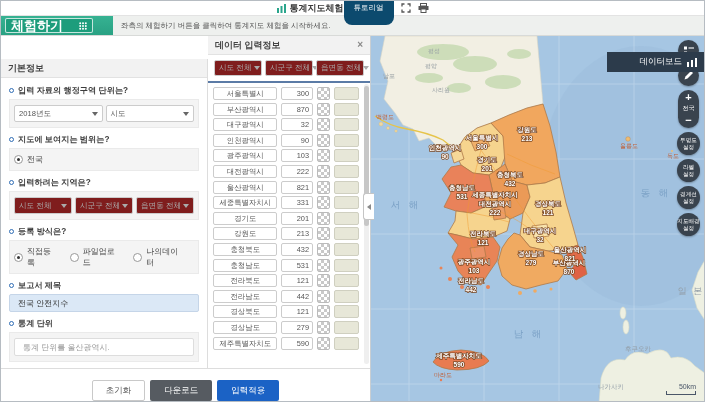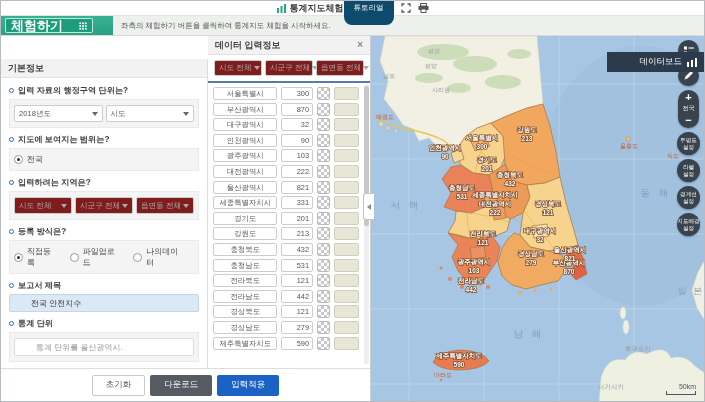--- a/index.html
+++ b/index.html
@@ -34,40 +34,40 @@
 .q { display:flex; align-items:center; gap:4px; margin:6px 0 3px 0; font-size:8.2px; font-weight:bold; color:#3c3c3c; }
 .bullet { width:5px; height:5px; border:1.5px solid #2f6db5; border-radius:50%; flex:none; }
 .box { background:#f4f4f4; border:1px solid #eaeaea; padding:5px 4px; display:flex; align-items:center; gap:3px; }
 .sel { flex:1; min-width:0; background:#fff; border:1px solid #ccc; border-radius:2px; height:17px; display:flex; align-items:center; justify-content:space-between; padding:0 4px; font-size:7.6px; color:#555; white-space:nowrap; }
 .caret { width:0; height:0; border-left:3px solid transparent; border-right:3px solid transparent; border-top:4px solid #666; flex:none; margin-left:2px; }
 .sel.dis { background:#7f1d1d; color:#aaa; }
 .sel.dis .caret { border-top-color:#aaa; }
 .radio-row { display:flex; align-items:center; gap:4px; margin-right:8px; font-size:8px; color:#444; }
 .rb { width:9px; height:9px; border:1px solid #999; border-radius:50%; background:#fff; position:relative; flex:none; }
 .rb.on::after { content:''; position:absolute; inset:2px; background:#333; border-radius:50%; }
-.input { height:18px; border:1px solid #c5d5e8; background:#dbe8f6; border-radius:2px; font-size:8px; color:#333; display:flex; align-items:center; padding:0 21px; }
+.input { height:18px; border:1px solid #c5d5e8; background:#dbe8f6; border-radius:2px; font-size:8px; color:#333; display:flex; align-items:center; padding:0 8px; }
 .input.plain { background:#fff; border:1px solid #ddd; color:#999; flex:1; }
 
 
 .filters { display:flex; gap:3px; padding:5px 6px; border-bottom:2px solid #5b7ba6; }
 .filters .sel { height:16px; }
 .rows { flex:1; padding:4px 11px 0 5px; overflow:hidden; }
 .drow { display:flex; gap:4px; height:13px; margin-bottom:2.6px; align-items:center; }
 .cell { border:1px solid #ccc; border-radius:2px; background:#fff; font-size:7.4px; color:#555; height:13px; line-height:11.5px; }
 .cell-name { width:68px; text-align:center; }
 .cell-val { width:33px; text-align:right; padding-right:3px; }
 .cell-pat { width:13px; height:13px; border:1px solid #bbb; border-radius:2px;
   background-image:linear-gradient(45deg,#c9c9c9 25%,transparent 25%,transparent 75%,#c9c9c9 75%),linear-gradient(45deg,#c9c9c9 25%,transparent 25%,transparent 75%,#c9c9c9 75%);
   background-size:6px 6px; background-position:0 0,3px 3px; background-color:#fff; flex:none; }
 .cell-color { width:25px; height:13px; background:#e7e7d8; border:1px solid #cfcfc0; border-radius:2px; flex:none; }
 .vscroll { position:absolute; right:1px; top:48px; bottom:4px; width:5px; background:#efefef; border-radius:3px; }
 .vthumb { position:absolute; top:2px; width:5px; height:140px; background:#c7c7c7; border-radius:3px; }
 
 
-.footer-bar { height:33px; border-top:1px solid #ddd; display:flex; align-items:center; justify-content:center; gap:5px; background:#fff; }
+.footer-bar { height:33px; border-top:1px solid #ddd; display:flex; align-items:flex-end; justify-content:center; gap:5px; background:#fff; }
 .fbtn { height:21px; padding:0 13px; font-size:8.5px; border-radius:2px; display:flex; align-items:center; border:1px solid transparent; }
 .fbtn.reset { background:#fff; border-color:#c9c9c9; color:#555; }
 .fbtn.dl { background:#565b61; color:#fff; }
 .fbtn.apply { background:#1b62c5; color:#fff; }
 
 
 .map-area { flex:1; position:relative; background:#a6c6e3; overflow:hidden; }
 .map-svg { position:absolute; inset:0; }
 .map-controls { position:absolute; right:4px; top:4px; display:flex; flex-direction:column; align-items:center; gap:4px; z-index:4; }
 .cbtn { width:21px; height:21px; border-radius:50%; background:#39434e; display:flex; align-items:center; justify-content:center; box-shadow:0 1px 2px rgba(0,0,0,.3); }

